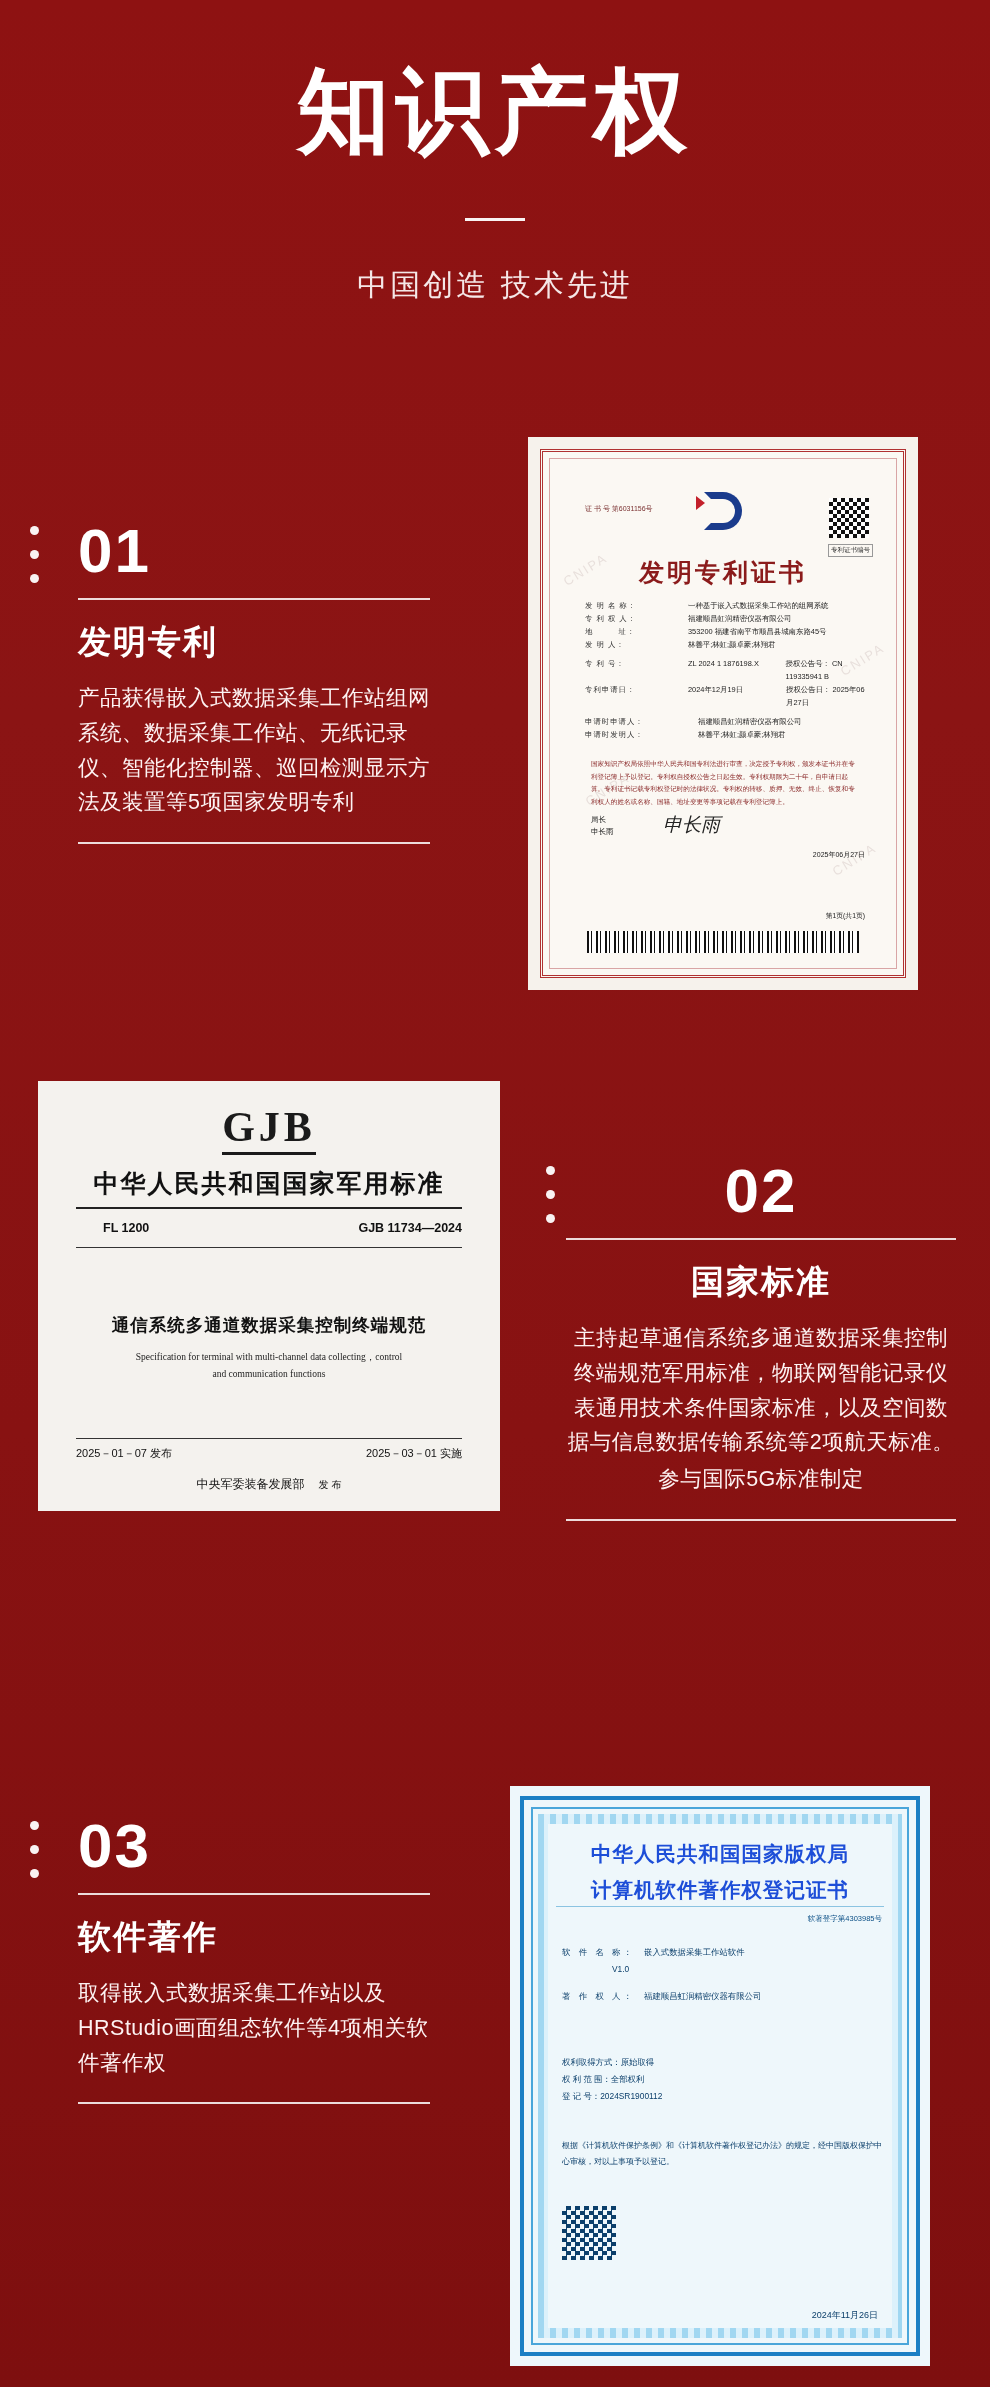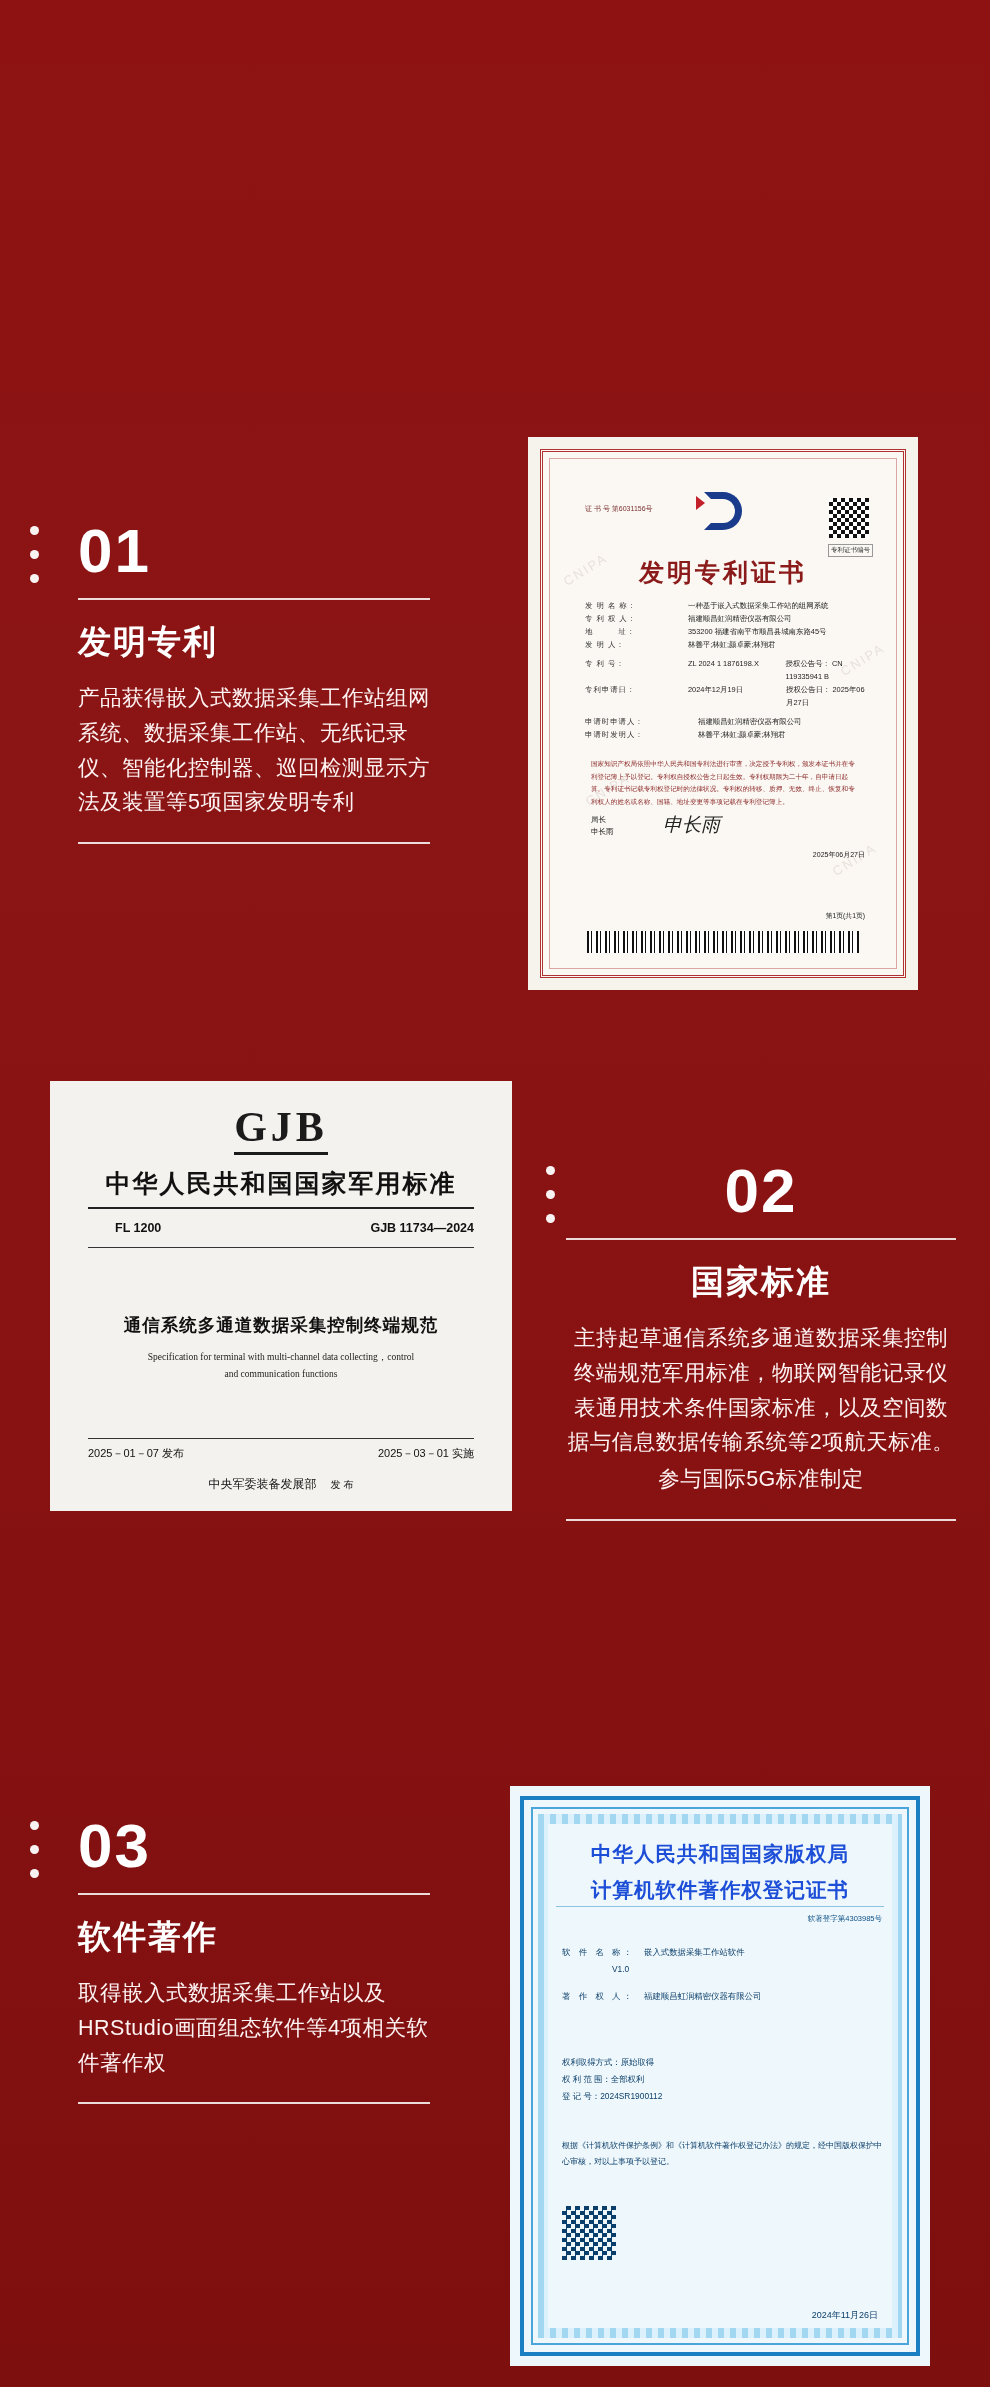--- a/index.html
+++ b/index.html
@@ -144,21 +144,21 @@
   .c1-sigimg { position:absolute; left: 120px; top: 360px; font-size: 19px; color:#222;
       font-family: "Liberation Serif", serif; font-style: italic; }
   .c1-date { position:absolute; right: 38px; top: 398px; font-size: 7px; color:#222; }
   .c1-page { position:absolute; right: 38px; bottom: 54px; font-size: 6.8px; color:#222; }
   .c1-barcode { position:absolute; left: 44px; right: 44px; bottom: 22px; height: 22px;
       background: repeating-linear-gradient(90deg, #111 0 2px, #fff 2px 4px, #111 4px 5px, #fff 5px 9px); }
   .wm { position:absolute; color: rgba(170,140,140,.22); font-size: 13px; letter-spacing:2px;
       transform: rotate(-32deg); pointer-events:none; }
 
   
-  .cert2 { left: 50px; top: 1081px; width: 462px; height: 430px; background:#f4f2ee; }
+  .cert2 { left: 38px; top: 1081px; width: 462px; height: 430px; background:#f4f2ee; }
   .c2-gjb { position:absolute; left:0; right:0; top: 22px; text-align:center;
       font-size: 42px; font-weight:bold; letter-spacing:4px; color:#1b1b1b;
       font-family:"Liberation Serif", serif; }
   .c2-gjb .u { border-bottom: 3px solid #1b1b1b; padding-bottom: 2px; }
   .c2-main { position:absolute; left:0; right:0; top: 86px; text-align:center;
       font-size: 25px; font-weight:bold; letter-spacing: 2px; color:#111; }
   .c2-hr { position:absolute; left: 38px; right: 38px; top: 126px; height:2px; background:#222; }
   .c2-fl { position:absolute; left: 38px; top: 140px; font-size: 12.5px; color:#111; font-weight:bold;margin-left:27px;}
   .c2-code { position:absolute; right: 38px; top: 140px; font-size: 12.5px; color:#111; font-weight:bold;}
   .c2-hr2 { position:absolute; left: 38px; right: 38px; top: 166px; height:1px; background:#333; }
@@ -199,20 +199,25 @@
   .c3-note { position:absolute; left: 52px; right: 46px; top: 352px; font-size: 8px; color:#0b3f6b; line-height:1.95; }
   .c3-qr { position:absolute; left: 52px; top: 420px; width: 54px; height: 54px;
       background: repeating-conic-gradient(#0b3f6b 0% 25%, #eef7fb 0% 50%) 0 0/9px 9px; }
   .c3-date { position:absolute; right: 52px; bottom: 44px; font-size: 9px; color:#0b3f6b; }
 </style>
 </head>
 <body>
 
 <div class="page">
 
+  <div class="header">
+    <h1>知识产权</h1>
+    <div class="rule"></div>
+    <div class="subtitle">中国创造  技术先进</div>
+  </div>
 
   <div class="block" style="left:30px; top:520px; width:400px;">
     <div class="dots">
         <i></i>
         <i></i>
         <i></i>
       </div>
     <div style="margin-left:48px;">
       <div class="num">01</div>
       <div class="divider"></div>

